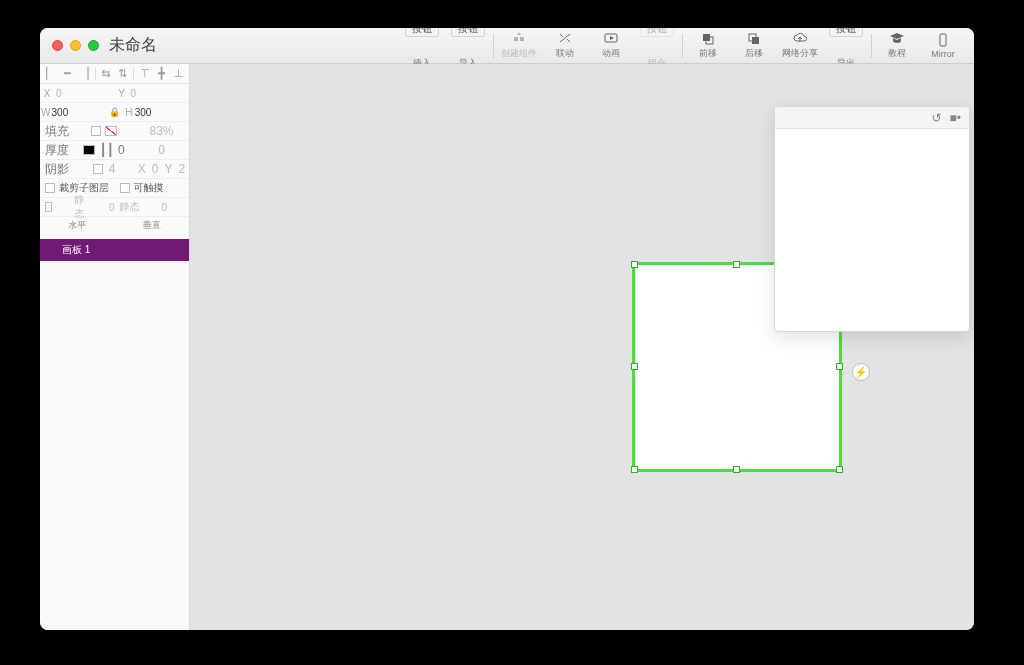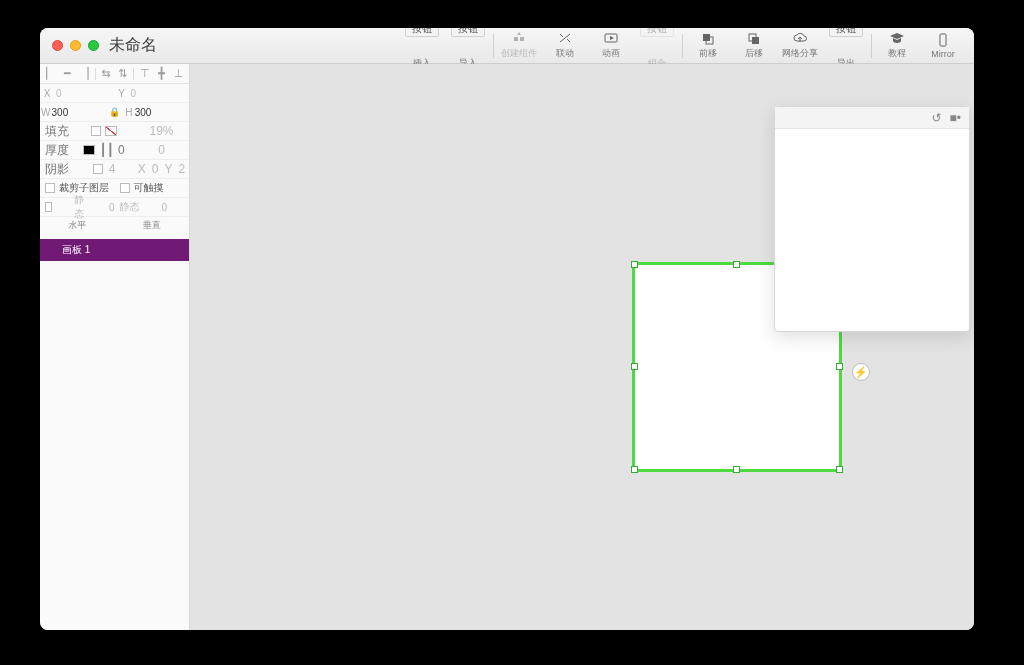--- a/index.html
+++ b/index.html
@@ -236,21 +236,21 @@
         </div>
       </div>
 
 
       <div class="row3">
         <div class="c0">填充</div>
         <div class="c1">
           <span class="checkbox"></span>
           <span class="swatch nofill"></span>
         </div>
-        <div class="c2">19%</div>
+        <div class="c2">83%</div>
       </div>
 
       <div class="row3">
         <div class="c0">厚度</div>
         <div class="c1">
           <span class="swatch black"></span>
           <span style="color:#888">┃┃</span>
           <span>0</span>
         </div>
         <div class="c2">0</div>

